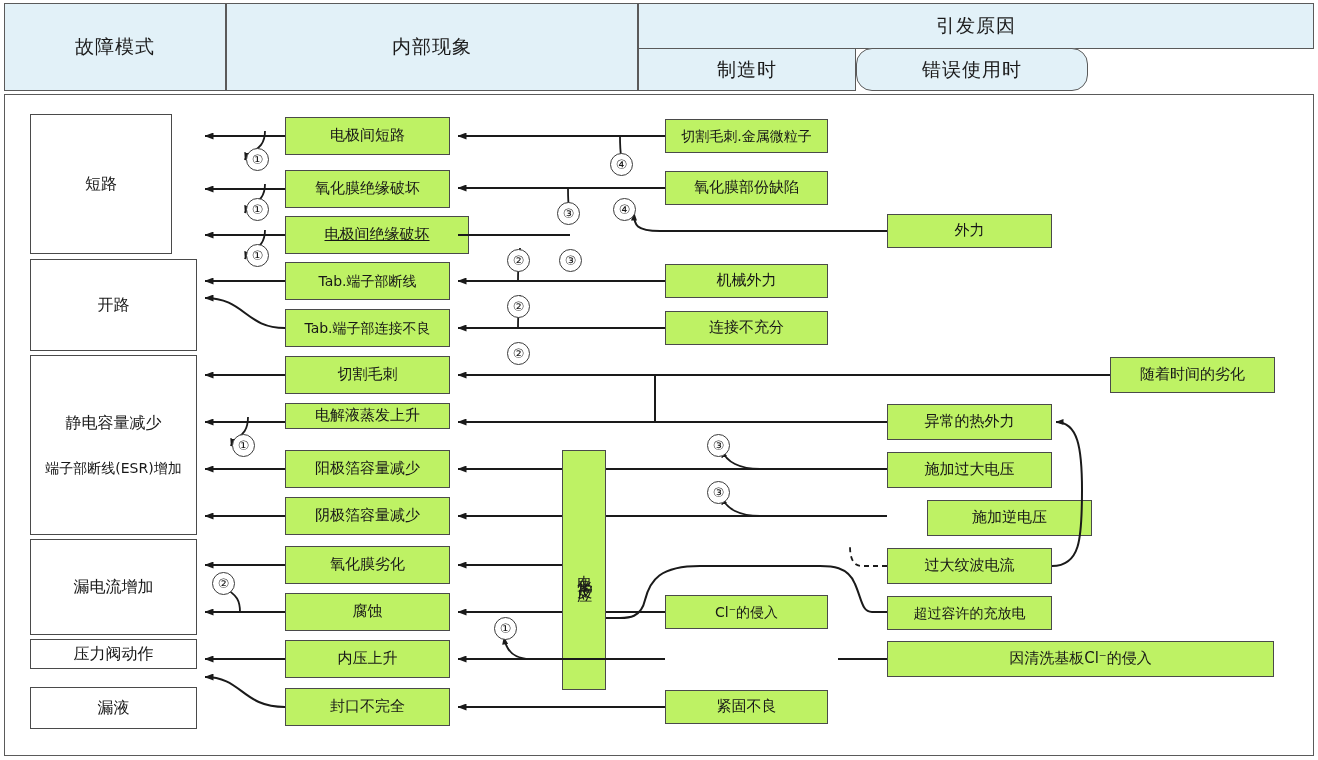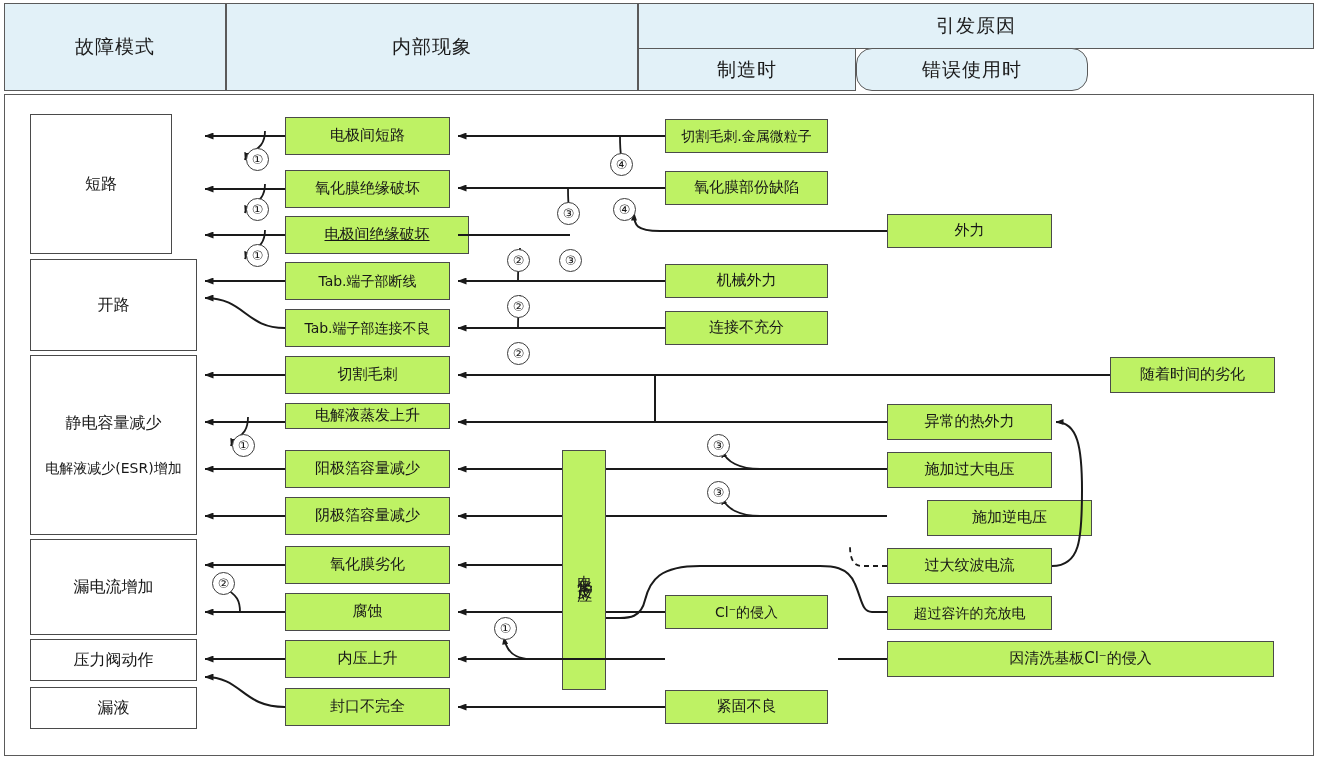--- a/index.html
+++ b/index.html
@@ -56,26 +56,26 @@
   <div class="frame" style="left:4px;top:94px;width:1310px;height:662px;"></div>
 
   <div class="modegroup" style="left:30px;top:114px;width:142px;height:140px;">
     <span>短路</span>
   </div>
   <div class="modegroup" style="left:30px;top:259px;width:167px;height:92px;align-items:center;">
     <span>开路</span>
   </div>
   <div class="modegroup" style="left:30px;top:355px;width:167px;height:180px;">
     <span>静电容量减少</span>
-    <span class="l2">电解液减少(ESR)增加</span>
+    <span class="l2">端子部断线(ESR)增加</span>
   </div>
   <div class="modegroup" style="left:30px;top:539px;width:167px;height:96px;">
     <span>漏电流增加</span>
   </div>
-  <div class="modegroup" style="left:30px;top:639px;width:167px;height:42px;">
+  <div class="modegroup" style="left:30px;top:639px;width:167px;height:30px;">
     <span>压力阀动作</span>
   </div>
   <div class="modegroup" style="left:30px;top:687px;width:167px;height:42px;">
     <span>漏液</span>
   </div>
 
   <div class="node" style="left:285px;top:117px;width:165px;height:38px;">
     <span>电极间短路</span>
     </div>
   <div class="node" style="left:285px;top:170px;width:165px;height:38px;">

